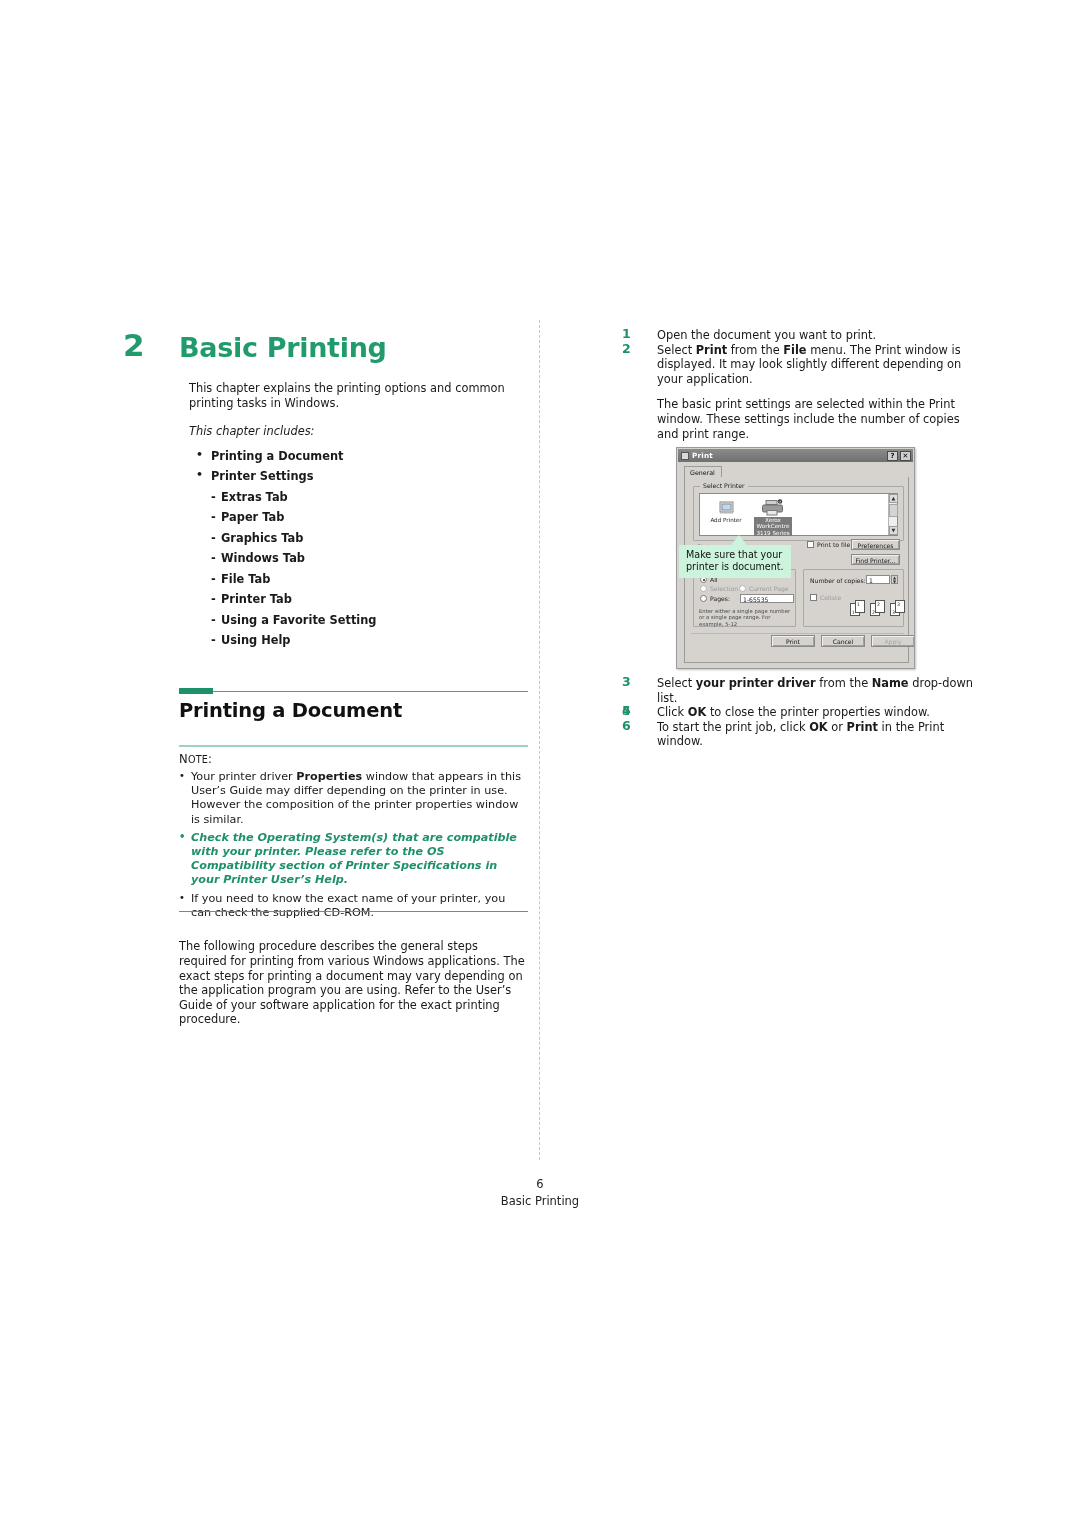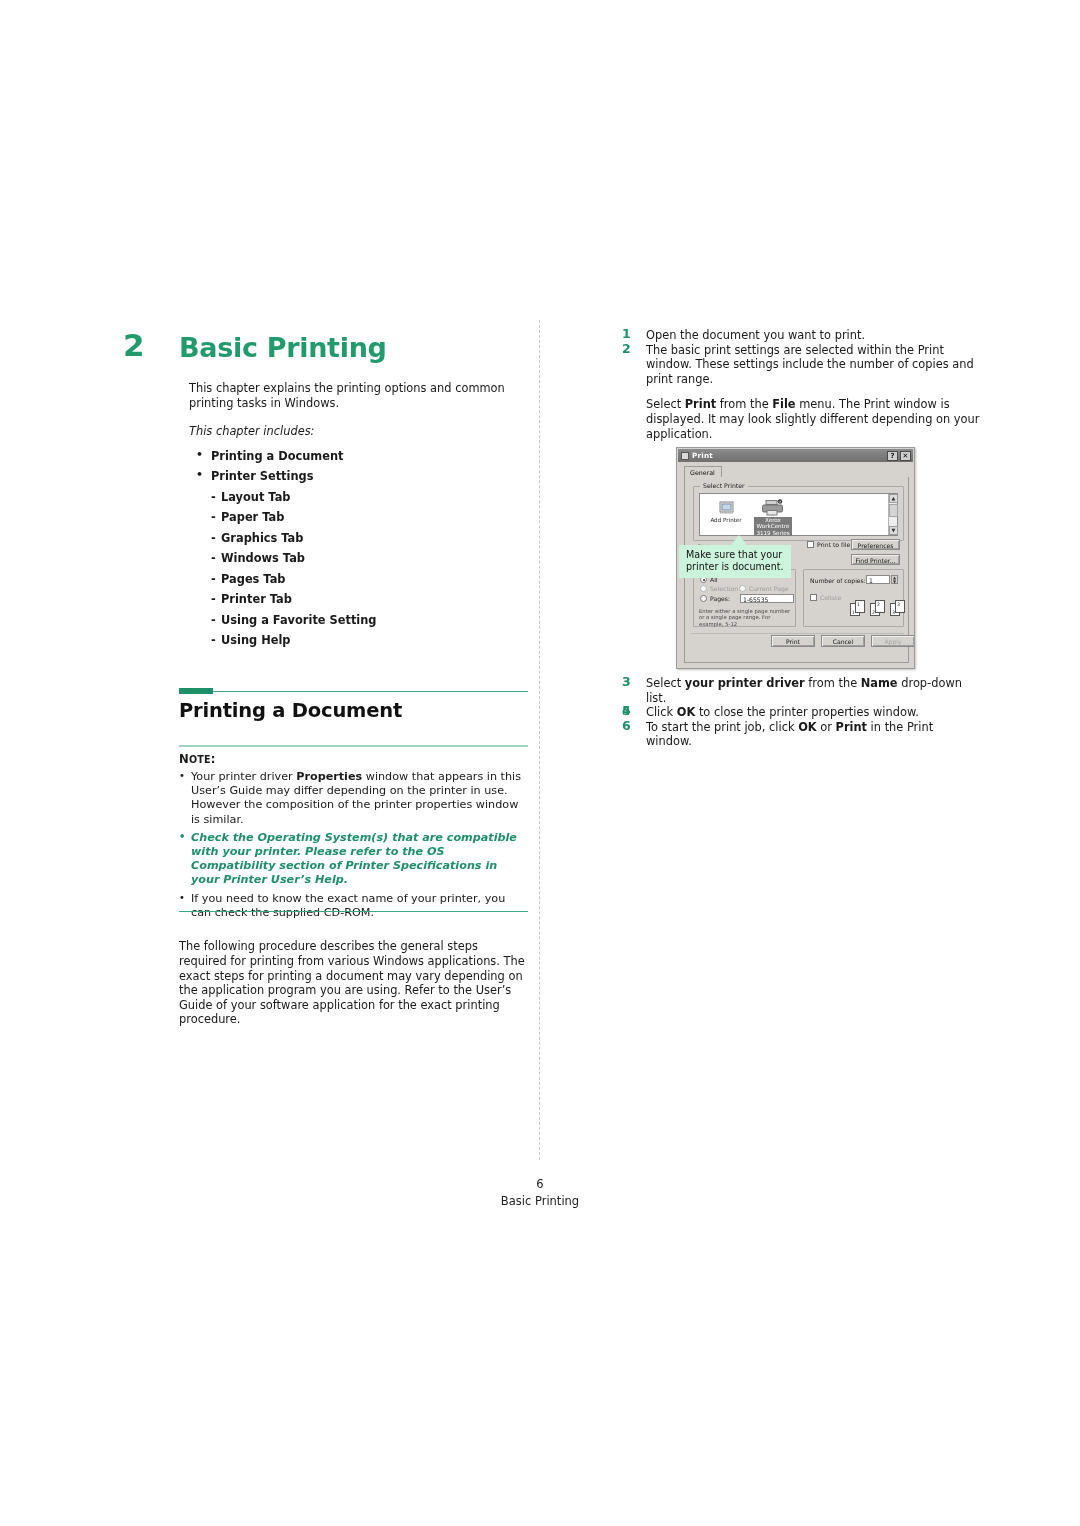--- a/index.html
+++ b/index.html
@@ -135,21 +135,21 @@
     height: 1.4px;
     background: #3CA984;
   }
   .note-wrap {
     position: absolute;
     left: 179px;
     top: 752px;
     width: 349px;
   }
   .note-label {
-    font-weight: bold;
+    font-weight: normal;
     font-size: 11.6px;
     margin-bottom: 4px;
     letter-spacing: 0.2px;
   }
   .note-label .sc { font-size: 9.6px; }
   .note-list { margin: 0; padding: 0; list-style: none; }
   .note-list li {
     position: relative;
     padding-left: 12px;
     font-size: 11.2px;
@@ -184,21 +184,21 @@
     margin-bottom: 0px;
   }
   .step > .num {
     position: absolute;
     left: 4px;
     top: -1px;
     font-weight: bold;
     font-size: 12.5px;
     color: #1E9169;
   }
-  .step p { margin: 0 0 0 2px; }
+  .step p { margin: 0 0 0 13px; }
   .step p + p { margin-top: 11px; }
 
   b, strong { font-weight: bold; }
 
   
   .divider {
     position: absolute;
     left: 539px;
     top: 320px;
     width: 0px;
@@ -553,25 +553,25 @@
   <div class="chapter-title">Basic Printing</div>
 
   <div class="divider"></div>
 
   <div class="col-left">
     <p class="para">This chapter explains the printing options and common printing tasks in Windows.</p>
     <p class="para tight">This chapter includes:</p>
     <ul class="inc-list">
       <li><span class="bul">•</span><span>Printing a Document</span></li>
       <li><span class="bul">•</span><span>Printer Settings</span></li>
-      <li class="dash"><span class="dsh">-</span><span>Layout Tab</span></li>
+      <li class="dash"><span class="dsh">-</span><span>Extras Tab</span></li>
       <li class="dash"><span class="dsh">-</span><span>Paper Tab</span></li>
       <li class="dash"><span class="dsh">-</span><span>Graphics Tab</span></li>
       <li class="dash"><span class="dsh">-</span><span>Windows Tab</span></li>
-      <li class="dash"><span class="dsh">-</span><span>Pages Tab</span></li>
+      <li class="dash"><span class="dsh">-</span><span>File Tab</span></li>
       <li class="dash"><span class="dsh">-</span><span>Printer Tab</span></li>
       <li class="dash"><span class="dsh">-</span><span>Using a Favorite Setting</span></li>
       <li class="dash"><span class="dsh">-</span><span>Using Help</span></li>
     </ul>
   </div>
 
   <div class="sec-rule">
     <div class="blk"></div>
     <div class="lin"></div>
   </div>
@@ -600,22 +600,22 @@
   <p class="tail-para">The following procedure describes the general steps required for printing from various Windows applications. The exact steps for printing a document may vary depending on the application program you are using. Refer to the User’s Guide of your software application for the exact printing procedure.</p>
 
   <div class="col-right">
     <ol class="steps">
       <li class="step">
         <span class="num">1</span>
         <p>Open the document you want to print.</p>
       </li>
       <li class="step">
         <span class="num">2</span>
+        <p>Select <b>Print</b> from the <b>File</b> menu. The Print window is displayed. It may look slightly different depending on your application.</p>
         <p>The basic print settings are selected within the Print window. These settings include the number of copies and print range.</p>
-        <p>Select <b>Print</b> from the <b>File</b> menu. The Print window is displayed. It may look slightly different depending on your application.</p>
       </li>
     </ol>
   </div>
 
   <div class="dlgshot">
 
     <div class="dlg-title">
       <span class="tico"></span>
       <span class="ttxt">Print</span>
       <span class="tbtns">

